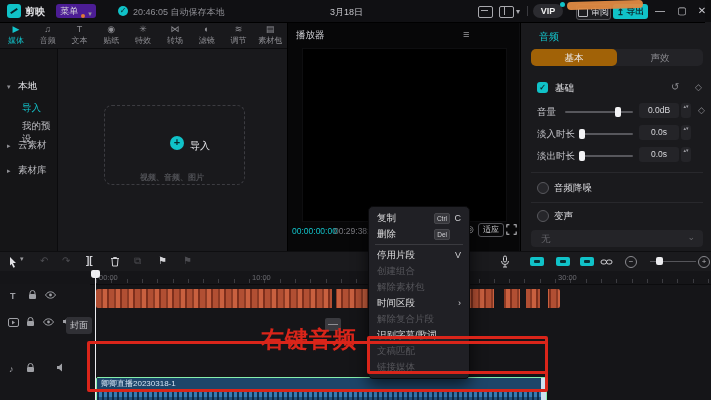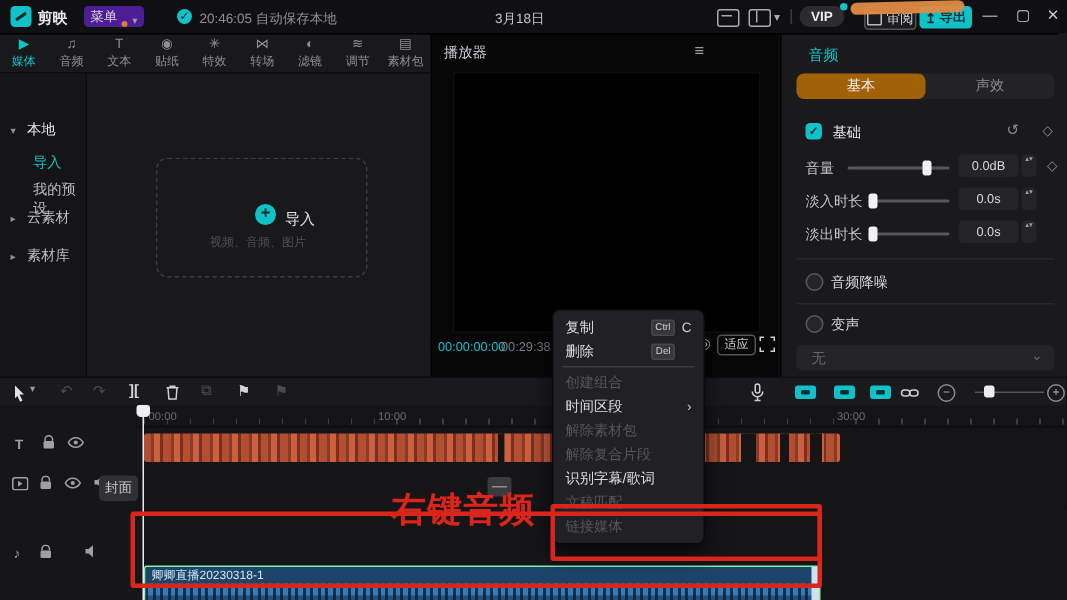--- a/index.html
+++ b/index.html
@@ -43,21 +43,21 @@
   .mtab .t-lbl{font-size:8px;}
   .mtab.active{color:#12c3ca;}
   #media-sidebar{left:0;top:27px;width:57px;height:202px;background:#151517;border-right:1px solid #0b0b0d;}
   .sb-item{position:absolute;font-size:9.5px;color:#bdbdc2;}
   .sb-caret{position:absolute;font-size:7px;color:#8e8e93;}
   #sb-import{color:#12c3ca;}
   #import-box{left:104px;top:105px;width:139px;height:78px;border:1px dashed #3c3c41;border-radius:8px;}
   #import-plus{left:170px;top:136px;width:14px;height:14px;border-radius:50%;background:#10c2c8;color:#07292d;
                font-size:11px;text-align:center;line-height:13px;font-weight:bold;}
   #import-lbl{left:190px;top:139px;font-size:10px;color:#e4e4e8;}
-  #import-hint{left:140px;top:156px;font-size:8px;color:#4e4f54;}
+  #import-hint{left:140px;top:172px;font-size:8px;color:#4e4f54;font-weight:bold;}
 
   
   #player-panel{left:288px;top:22px;width:231px;height:229px;background:#070708;}
   #player-title{left:8px;top:7px;font-size:9.5px;color:#cfcfd4;}
   #player-menu{left:175px;top:6px;font-size:11px;color:#9a9a9f;}
   #video-frame{left:14px;top:26px;width:203px;height:172px;background:#000;border:1px solid #0e0e10;}
   #tc-cur{left:4px;top:204px;font-size:8.5px;color:#12c3ca;}
   #tc-total{left:46px;top:204px;font-size:8.5px;color:#7c7c82;}
   #q-icon{left:178px;top:202px;font-size:9px;color:#cfcfd3;}
   #fit-pill{left:190px;top:201px;width:24px;height:12px;border:1px solid #55555a;border-radius:3px;text-align:center;
@@ -443,34 +443,39 @@
     <span class="lbl">复制</span>
     <span class="badge">Ctrl</span>
     <span class="key">C</span>
     </div>
   <div class="mi">
     <span class="lbl">删除</span>
     <span class="badge">Del</span>
     <span class="key"></span>
     </div>
   <div class="msep"></div>
+  <div class="mi">
+    <span class="lbl">停用片段</span>
+
+    <span class="key">V</span>
+    </div>
   <div class="mi dis">
     <span class="lbl">创建组合</span>
 
     <span class="key"></span>
     </div>
+  <div class="mi dis">
+    <span class="lbl">解除素材包</span>
+
+    <span class="key"></span>
+    </div>
   <div class="mi">
     <span class="lbl">时间区段</span>
 
     <span class="key">›</span>
-    </div>
-  <div class="mi dis">
-    <span class="lbl">解除素材包</span>
-
-    <span class="key"></span>
     </div>
   <div class="mi dis">
     <span class="lbl">解除复合片段</span>
 
     <span class="key"></span>
     </div>
   <div class="mi">
     <span class="lbl">识别字幕/歌词</span>
 
     <span class="key"></span>

